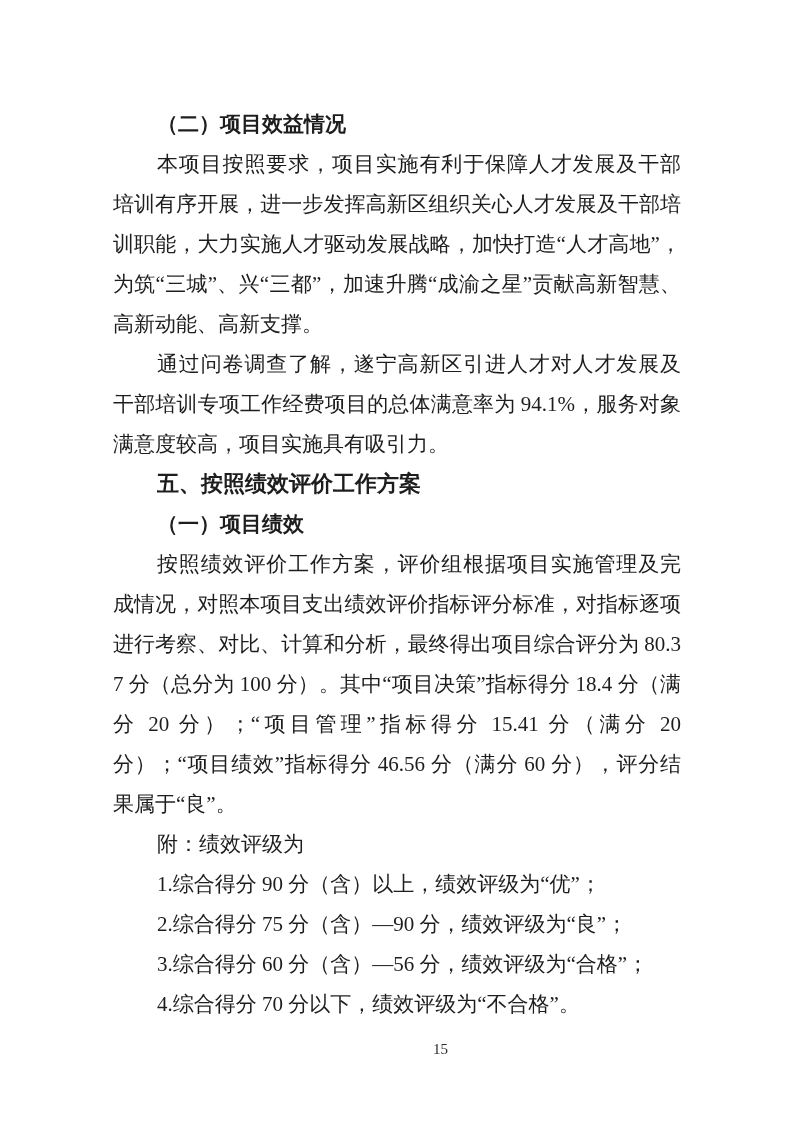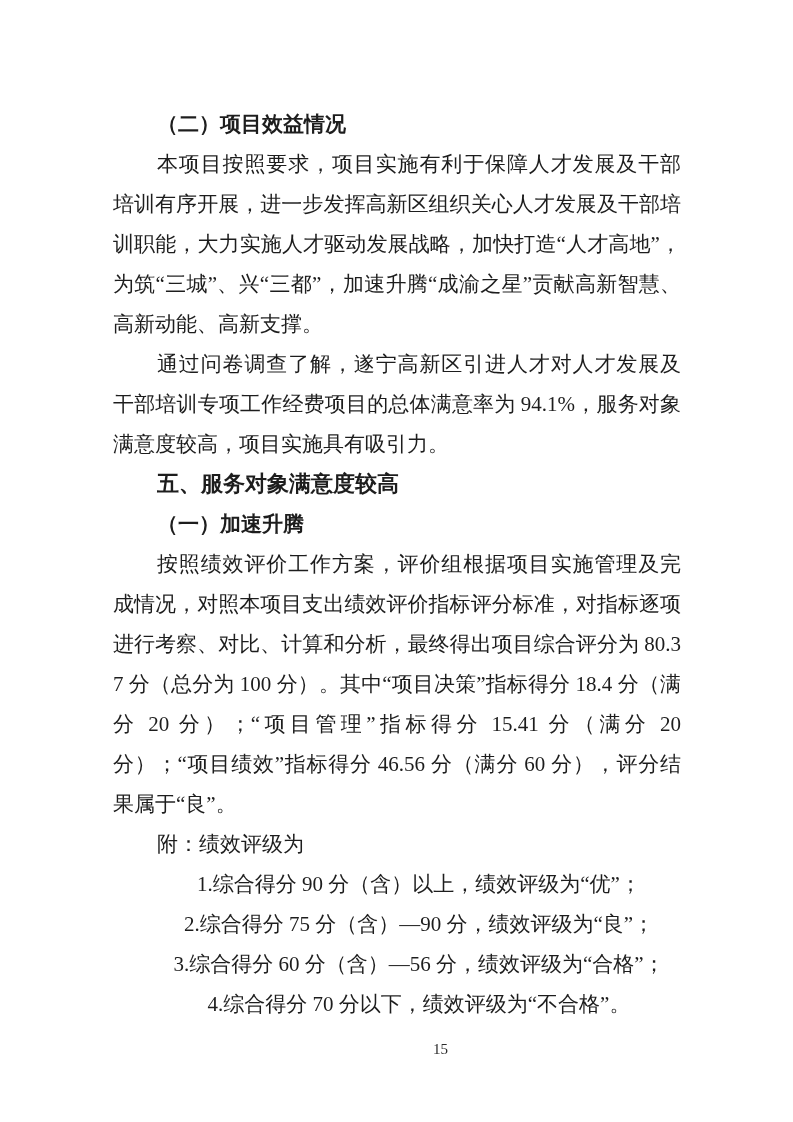--- a/index.html
+++ b/index.html
@@ -36,21 +36,21 @@
   .h-kai {
     font-weight: 700;
     font-size: 21px;
   }
   .h-hei {
     font-family: "Liberation Sans", "DejaVu Sans", sans-serif;
     font-weight: 700;
     font-size: 22px;
   }
   .list-item {
-    text-align: center;
+    text-align: left;
   }
   .pagenum {
     position: absolute;
     top: 1038px;
     left: 0;
     width: 100%;
     text-align: center;
     font-size: 15px;
     line-height: 22px;
     color: #2a2a2a;
@@ -58,22 +58,22 @@
   }
 </style>
 </head>
 <body>
 
 <div class="page">
   <div class="content">
     <p class="blk indent h-kai">（二）项目效益情况</p>
     <p class="blk indent">本项目按照要求，项目实施有利于保障人才发展及干部培训有序开展，进一步发挥高新区组织关心人才发展及干部培训职能，大力实施人才驱动发展战略，加快打造“人才高地”，为筑“三城”、兴“三都”，加速升腾“成渝之星”贡献高新智慧、高新动能、高新支撑。</p>
     <p class="blk indent">通过问卷调查了解，遂宁高新区引进人才对人才发展及干部培训专项工作经费项目的总体满意率为 94.1%，服务对象满意度较高，项目实施具有吸引力。</p>
-    <p class="blk indent h-hei">五、服务对象满意度较高</p>
-    <p class="blk indent h-kai">（一）加速升腾</p>
+    <p class="blk indent h-hei">五、按照绩效评价工作方案</p>
+    <p class="blk indent h-kai">（一）项目绩效</p>
     <p class="blk indent">按照绩效评价工作方案，评价组根据项目实施管理及完成情况，对照本项目支出绩效评价指标评分标准，对指标逐项进行考察、对比、计算和分析，最终得出项目综合评分为 80.37 分（总分为 100 分）。其中“项目决策”指标得分 18.4 分（满分 20 分）；“项目管理”指标得分 15.41 分（满分 20 分）；“项目绩效”指标得分 46.56 分（满分 60 分），评分结果属于“良”。</p>
     <p class="blk indent">附：绩效评级为</p>
     <p class="blk indent list-item">1.综合得分 90 分（含）以上，绩效评级为“优”；</p>
     <p class="blk indent list-item">2.综合得分 75 分（含）—90 分，绩效评级为“良”；</p>
     <p class="blk indent list-item">3.综合得分 60 分（含）—56 分，绩效评级为“合格”；</p>
     <p class="blk indent list-item">4.综合得分 70 分以下，绩效评级为“不合格”。</p>
   </div>
   <div class="pagenum">15</div>
 </div>
 

